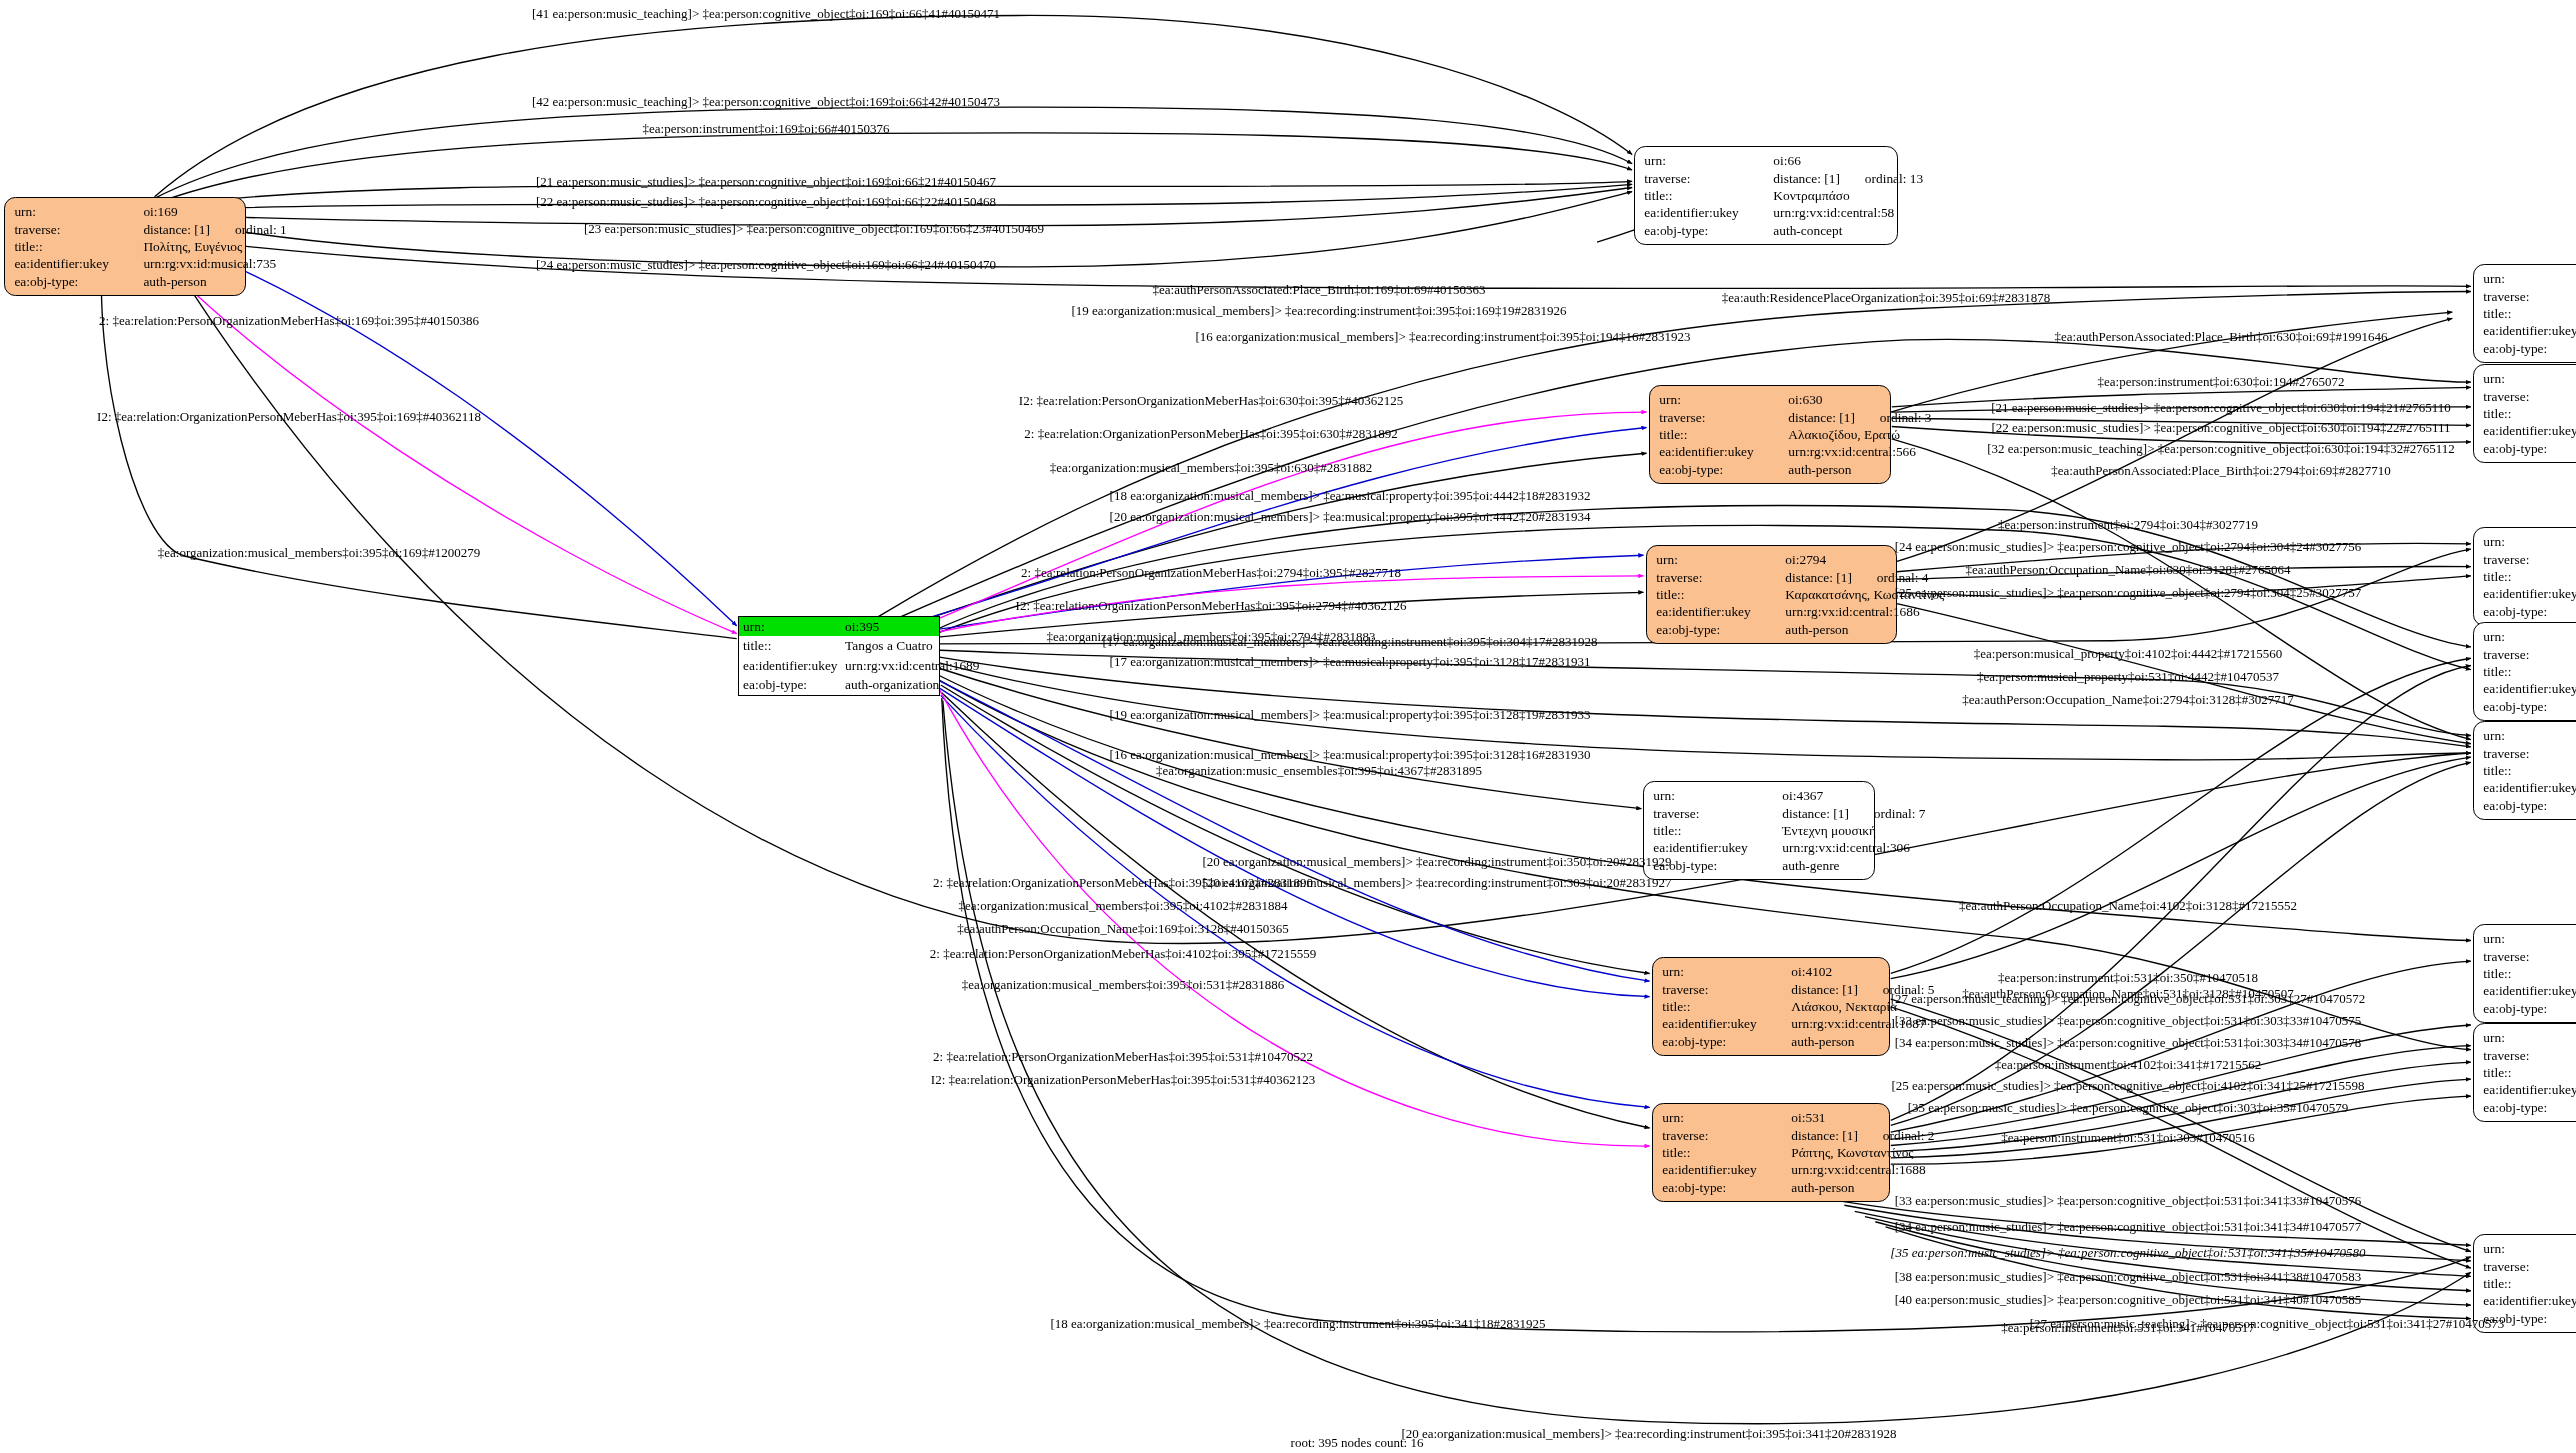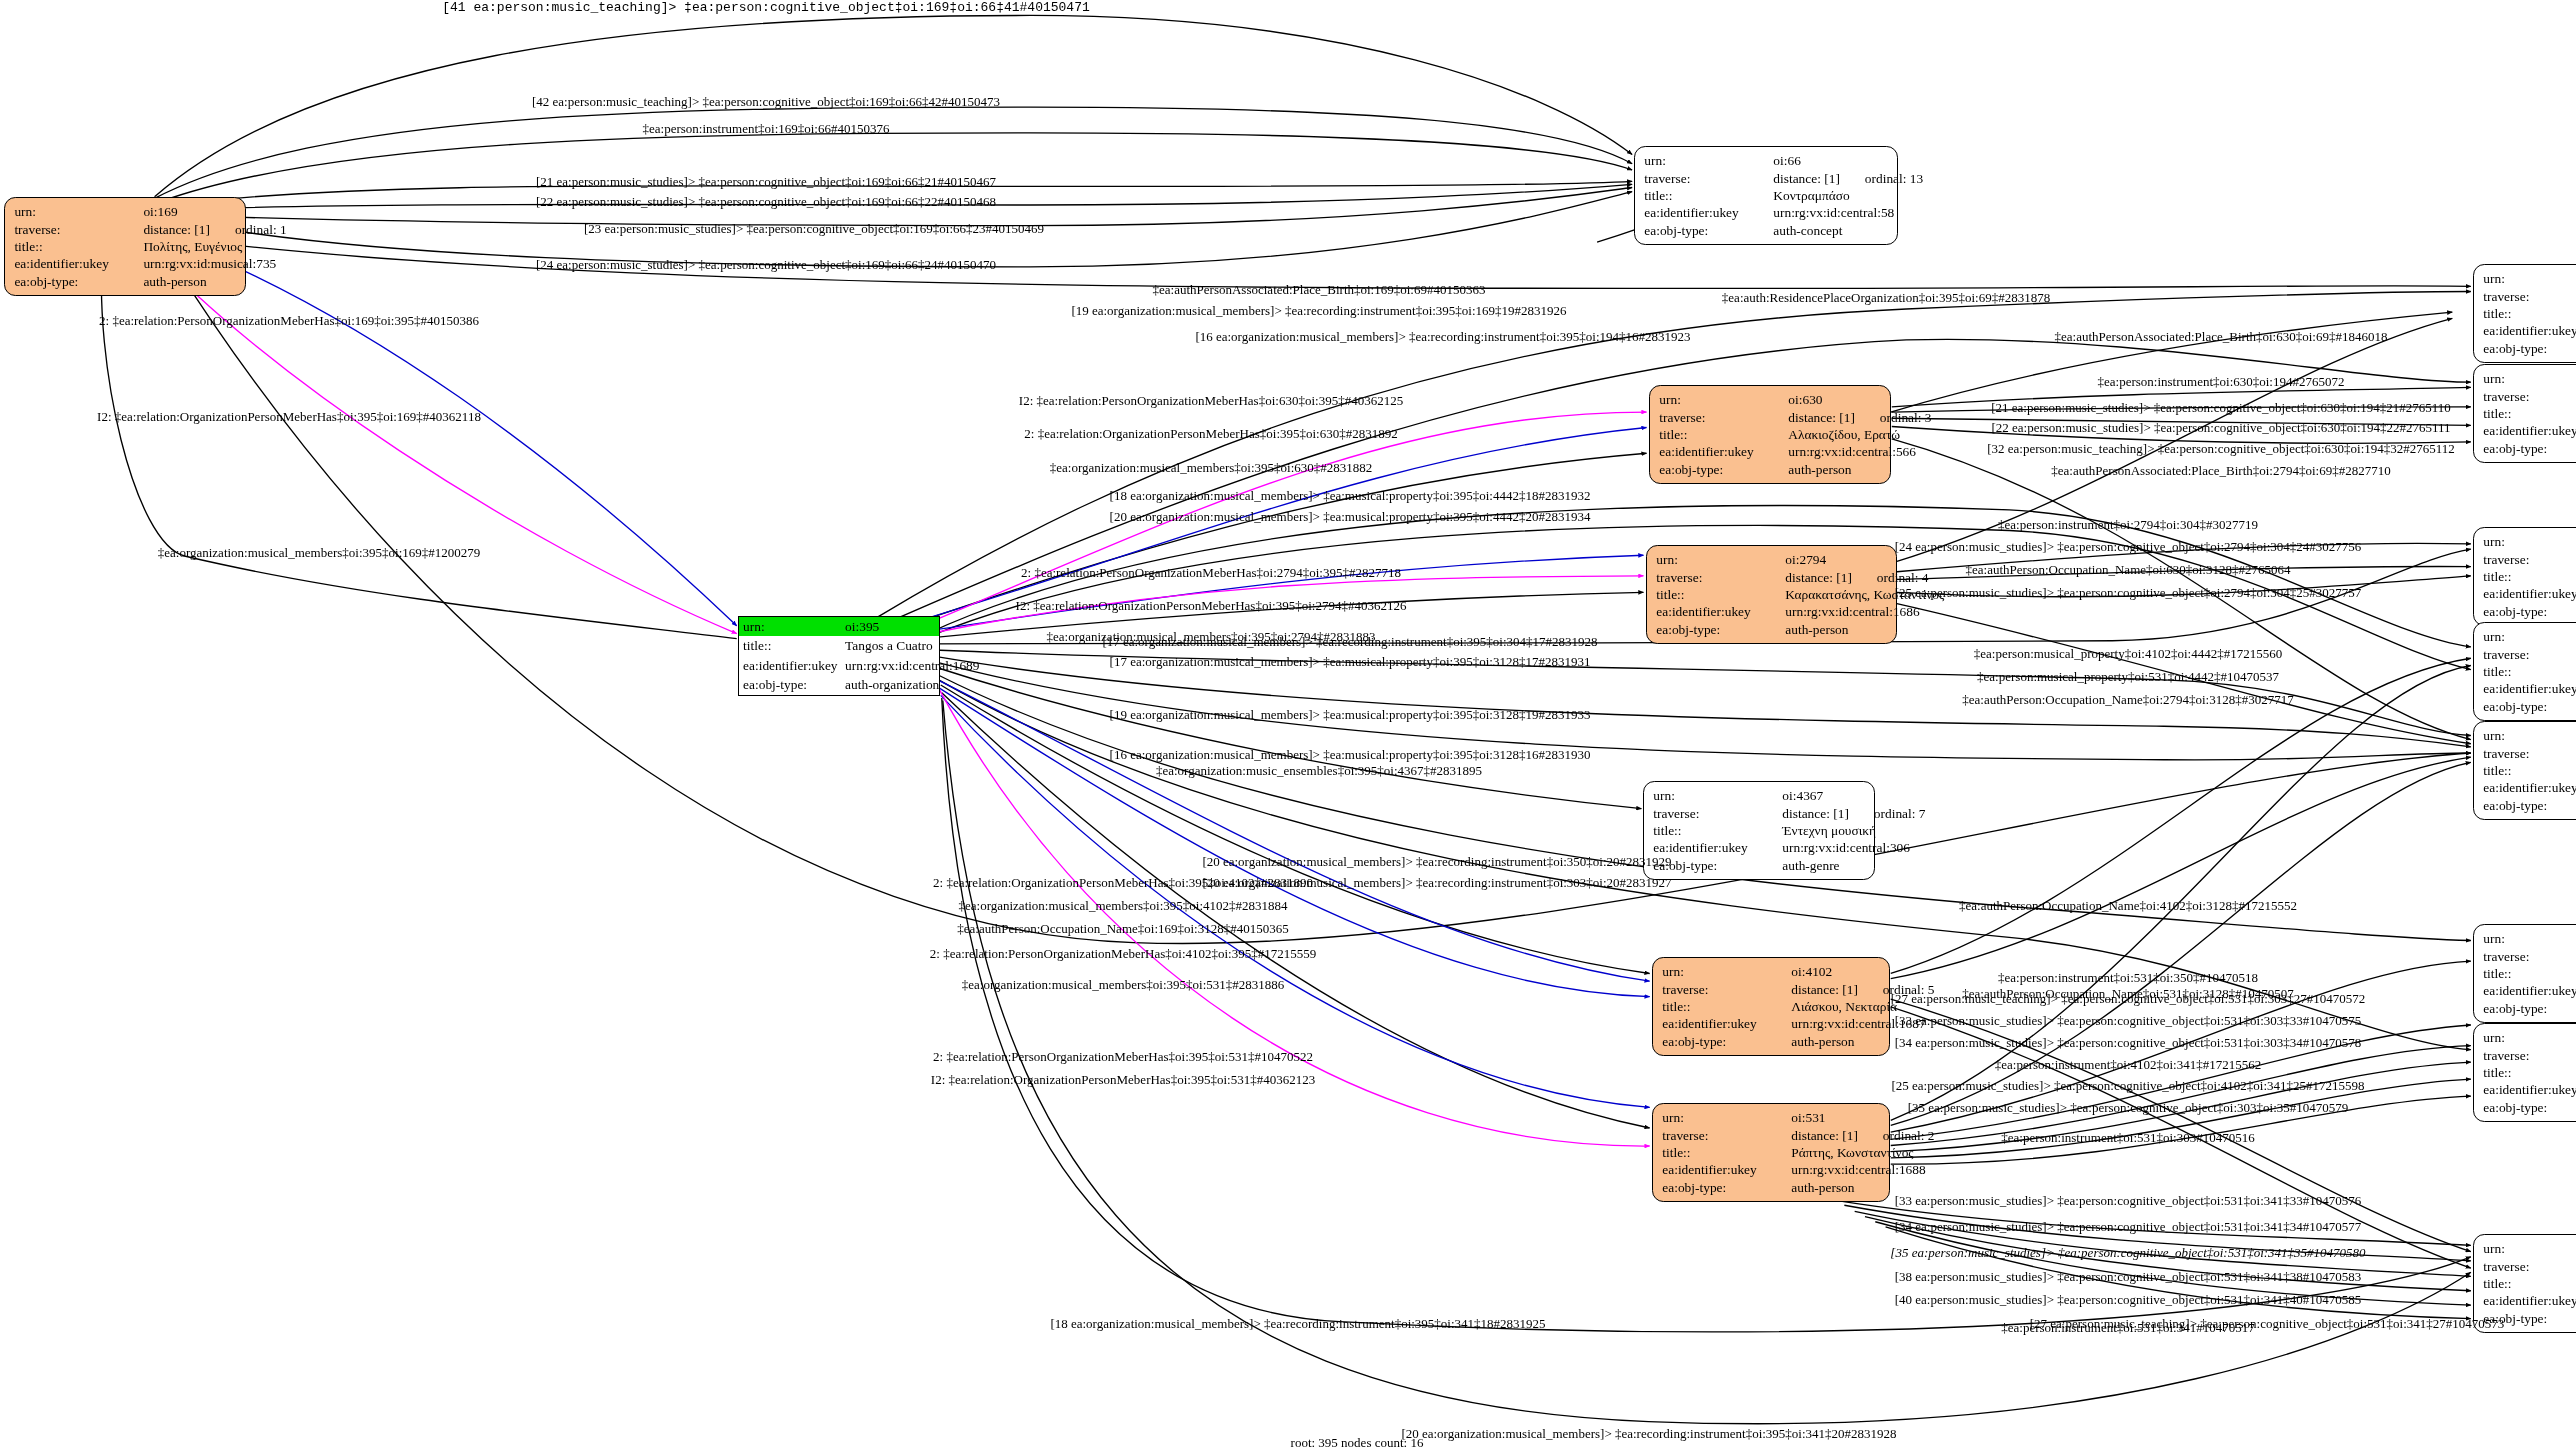--- a/index.html
+++ b/index.html
@@ -571,32 +571,32 @@
     <div class="row">
       <span class="k">ea:identifier:ukey</span>
 
     </div>
     <div class="row">
       <span class="k">ea:obj-type:</span>
 
     </div>
   </div>
 
-  <div class="elabel c" style="left:766px; top:1px;font-family:Liberation Mono, monospace;">[41 ea:person:music_teaching]&gt; ‡ea:person:cognitive_object‡oi:169‡oi:66‡41#40150471</div>
+  <div class="elabel c" style="left:766px; top:7px;">[41 ea:person:music_teaching]&gt; ‡ea:person:cognitive_object‡oi:169‡oi:66‡41#40150471</div>
   <div class="elabel c" style="left:766px; top:95px;">[42 ea:person:music_teaching]&gt; ‡ea:person:cognitive_object‡oi:169‡oi:66‡42#40150473</div>
   <div class="elabel c" style="left:766px; top:122px;">‡ea:person:instrument‡oi:169‡oi:66#40150376</div>
   <div class="elabel c" style="left:766px; top:175px;">[21 ea:person:music_studies]&gt; ‡ea:person:cognitive_object‡oi:169‡oi:66‡21#40150467</div>
   <div class="elabel c" style="left:766px; top:195px;">[22 ea:person:music_studies]&gt; ‡ea:person:cognitive_object‡oi:169‡oi:66‡22#40150468</div>
   <div class="elabel c" style="left:766px; top:222px;margin-left:48px;">[23 ea:person:music_studies]&gt; ‡ea:person:cognitive_object‡oi:169‡oi:66‡23#40150469</div>
   <div class="elabel c" style="left:766px; top:258px;">[24 ea:person:music_studies]&gt; ‡ea:person:cognitive_object‡oi:169‡oi:66‡24#40150470</div>
   <div class="elabel c" style="left:1319px; top:283px;">‡ea:authPersonAssociated:Place_Birth‡oi:169‡oi:69#40150363</div>
   <div class="elabel c" style="left:1319px; top:304px;">[19 ea:organization:musical_members]&gt; ‡ea:recording:instrument‡oi:395‡oi:169‡19#2831926</div>
   <div class="elabel c" style="left:1886px; top:291px;">‡ea:auth:ResidencePlaceOrganization‡oi:395‡oi:69‡#2831878</div>
   <div class="elabel c" style="left:1443px; top:330px;">[16 ea:organization:musical_members]&gt; ‡ea:recording:instrument‡oi:395‡oi:194‡16#2831923</div>
-  <div class="elabel c" style="left:2221px; top:330px;">‡ea:authPersonAssociated:Place_Birth‡oi:630‡oi:69‡#1846018</div>
+  <div class="elabel c" style="left:2221px; top:330px;">‡ea:authPersonAssociated:Place_Birth‡oi:630‡oi:69‡#1991646</div>
   <div class="elabel c" style="left:2221px; top:375px;">‡ea:person:instrument‡oi:630‡oi:194#2765072</div>
   <div class="elabel c" style="left:2221px; top:401px;">[21 ea:person:music_studies]&gt; ‡ea:person:cognitive_object‡oi:630‡oi:194‡21#2765110</div>
   <div class="elabel c" style="left:2221px; top:421px;">[22 ea:person:music_studies]&gt; ‡ea:person:cognitive_object‡oi:630‡oi:194‡22#2765111</div>
   <div class="elabel c" style="left:2221px; top:442px;">[32 ea:person:music_teaching]&gt; ‡ea:person:cognitive_object‡oi:630‡oi:194‡32#2765112</div>
   <div class="elabel c" style="left:2221px; top:464px;">‡ea:authPersonAssociated:Place_Birth‡oi:2794‡oi:69‡#2827710</div>
   <div class="elabel c" style="left:289px;  top:314px;">2: ‡ea:relation:PersonOrganizationMeberHas‡oi:169‡oi:395‡#40150386</div>
   <div class="elabel c" style="left:289px;  top:410px;">I2: ‡ea:relation:OrganizationPersonMeberHas‡oi:395‡oi:169‡#40362118</div>
   <div class="elabel c" style="left:319px;  top:546px;">‡ea:organization:musical_members‡oi:395‡oi:169‡#1200279</div>
   <div class="elabel c" style="left:1211px; top:394px;">I2: ‡ea:relation:PersonOrganizationMeberHas‡oi:630‡oi:395‡#40362125</div>
   <div class="elabel c" style="left:1211px; top:427px;">2: ‡ea:relation:OrganizationPersonMeberHas‡oi:395‡oi:630‡#2831892</div>

